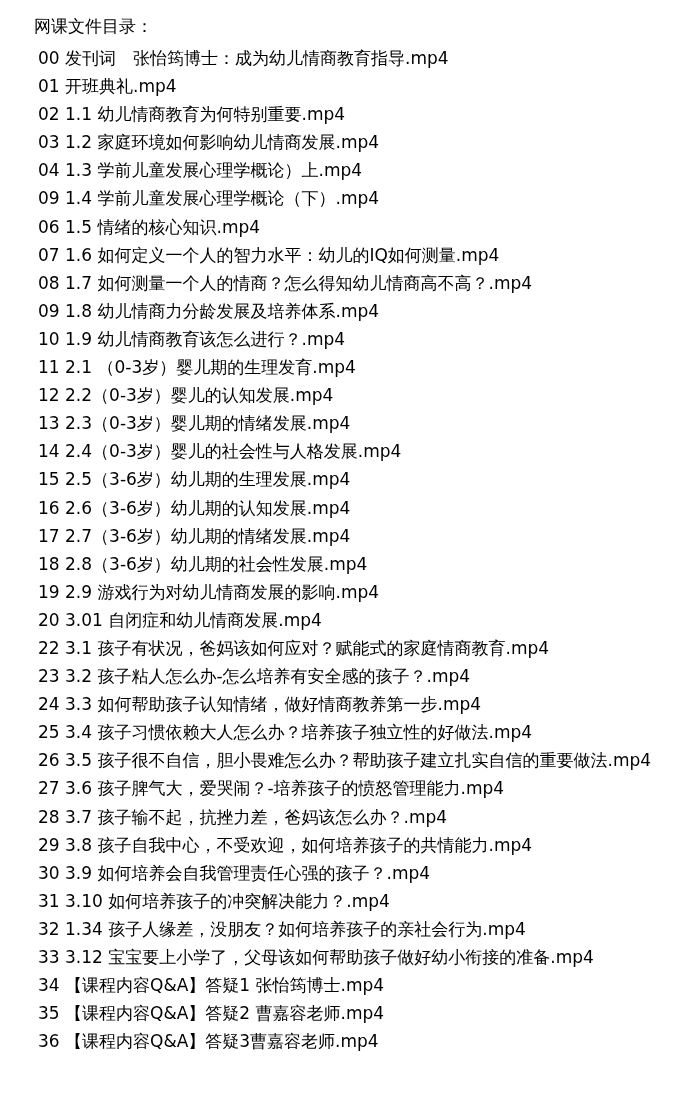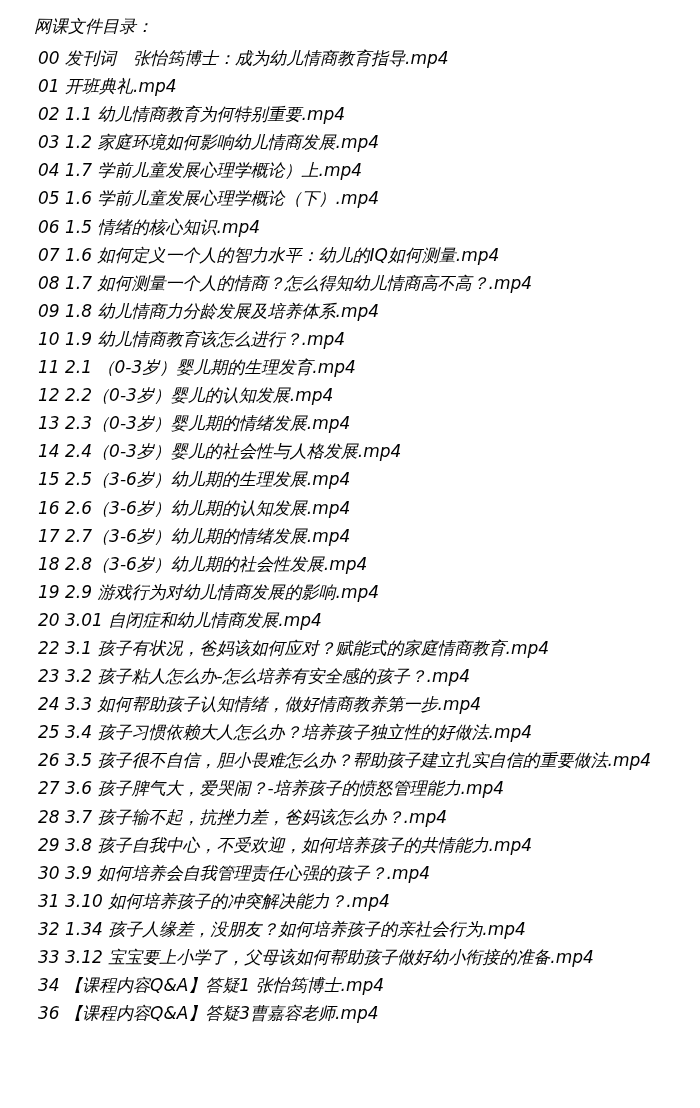--- a/index.html
+++ b/index.html
@@ -10,21 +10,20 @@
   body {
     width: 700px;
     min-height: 1108px;
     font-family: "DejaVu Sans", "Liberation Sans", sans-serif;
     color: #000000;
   }
   .page {
     width: 700px;
     box-sizing: border-box;
     padding: 12px 10px 10px 34px;
-    font-style: italic;
   }
   .doc-title {
     font-size: 17px;
     line-height: 28px;
     margin-bottom: 2px;
     white-space: pre-wrap;
   }
   .file-list {
     list-style: none;
     margin: 4px;
@@ -41,22 +40,22 @@
 </head>
 <body>
 
 <div class="page">
   <div class="doc-title">网课文件目录：</div>
   <ul class="file-list">
     <li class="file-item">00 发刊词　张怡筠博士：成为幼儿情商教育指导.mp4</li>
     <li class="file-item">01 开班典礼.mp4</li>
     <li class="file-item">02 1.1 幼儿情商教育为何特别重要.mp4</li>
     <li class="file-item">03 1.2 家庭环境如何影响幼儿情商发展.mp4</li>
-    <li class="file-item">04 1.7 学前儿童发展心理学概论）上.mp4</li>
-    <li class="file-item">05 1.6 学前儿童发展心理学概论（下）.mp4</li>
+    <li class="file-item">04 1.3 学前儿童发展心理学概论）上.mp4</li>
+    <li class="file-item">09 1.4 学前儿童发展心理学概论（下）.mp4</li>
     <li class="file-item">06 1.5 情绪的核心知识.mp4</li>
     <li class="file-item">07 1.6 如何定义一个人的智力水平：幼儿的IQ如何测量.mp4</li>
     <li class="file-item">08 1.7 如何测量一个人的情商？怎么得知幼儿情商高不高？.mp4</li>
     <li class="file-item">09 1.8 幼儿情商力分龄发展及培养体系.mp4</li>
     <li class="file-item">10 1.9 幼儿情商教育该怎么进行？.mp4</li>
     <li class="file-item">11 2.1 （0-3岁）婴儿期的生理发育.mp4</li>
     <li class="file-item">12 2.2（0-3岁）婴儿的认知发展.mp4</li>
     <li class="file-item">13 2.3（0-3岁）婴儿期的情绪发展.mp4</li>
     <li class="file-item">14 2.4（0-3岁）婴儿的社会性与人格发展.mp4</li>
     <li class="file-item">15 2.5（3-6岁）幼儿期的生理发展.mp4</li>
@@ -71,15 +70,16 @@
     <li class="file-item">25 3.4 孩子习惯依赖大人怎么办？培养孩子独立性的好做法.mp4</li>
     <li class="file-item">26 3.5 孩子很不自信，胆小畏难怎么办？帮助孩子建立扎实自信的重要做法.mp4</li>
     <li class="file-item">27 3.6 孩子脾气大，爱哭闹？-培养孩子的愤怒管理能力.mp4</li>
     <li class="file-item">28 3.7 孩子输不起，抗挫力差，爸妈该怎么办？.mp4</li>
     <li class="file-item">29 3.8 孩子自我中心，不受欢迎，如何培养孩子的共情能力.mp4</li>
     <li class="file-item">30 3.9 如何培养会自我管理责任心强的孩子？.mp4</li>
     <li class="file-item">31 3.10 如何培养孩子的冲突解决能力？.mp4</li>
     <li class="file-item">32 1.34 孩子人缘差，没朋友？如何培养孩子的亲社会行为.mp4</li>
     <li class="file-item">33 3.12 宝宝要上小学了，父母该如何帮助孩子做好幼小衔接的准备.mp4</li>
     <li class="file-item">34 【课程内容Q&amp;A】答疑1 张怡筠博士.mp4</li>
+    <li class="file-item">35 【课程内容Q&amp;A】答疑2 曹嘉容老师.mp4</li>
     <li class="file-item">36 【课程内容Q&amp;A】答疑3曹嘉容老师.mp4</li>
   </ul>
 </div>
 
 </body></html>

